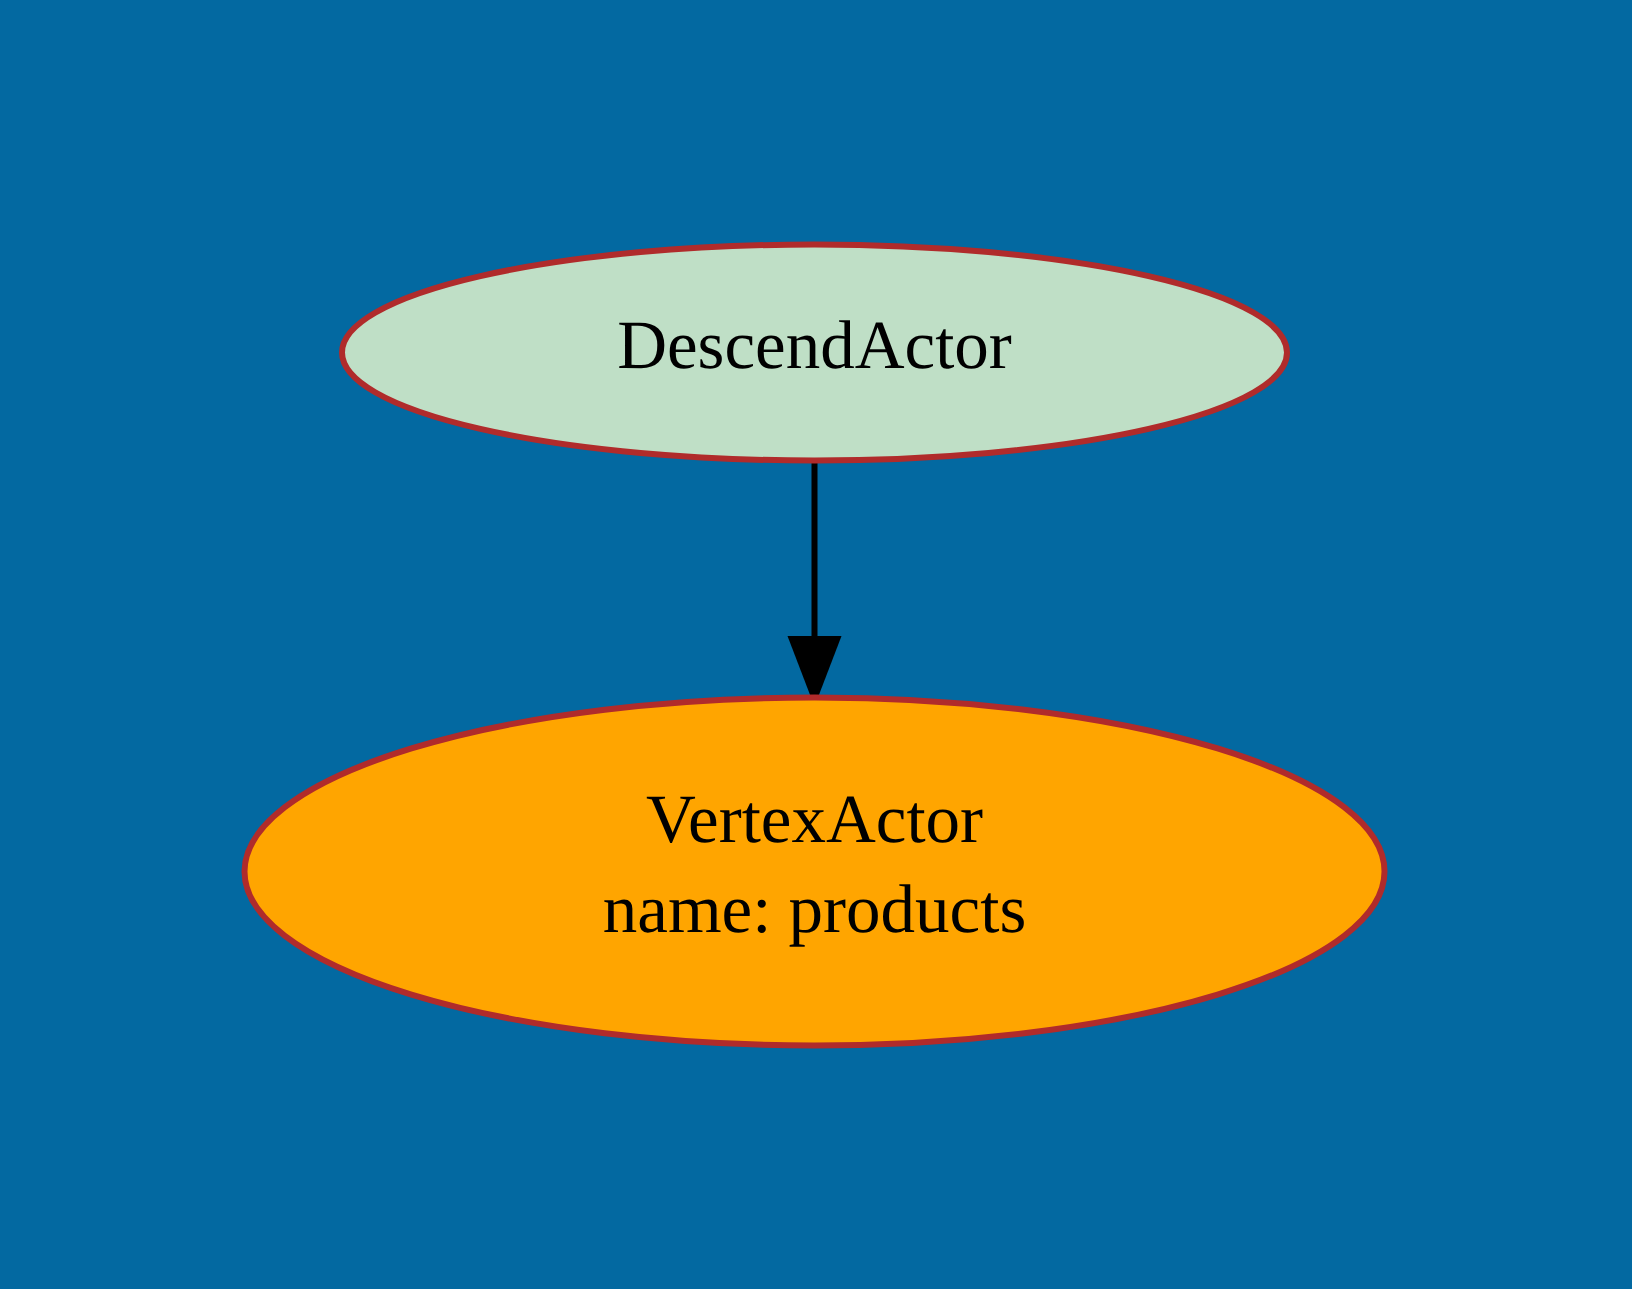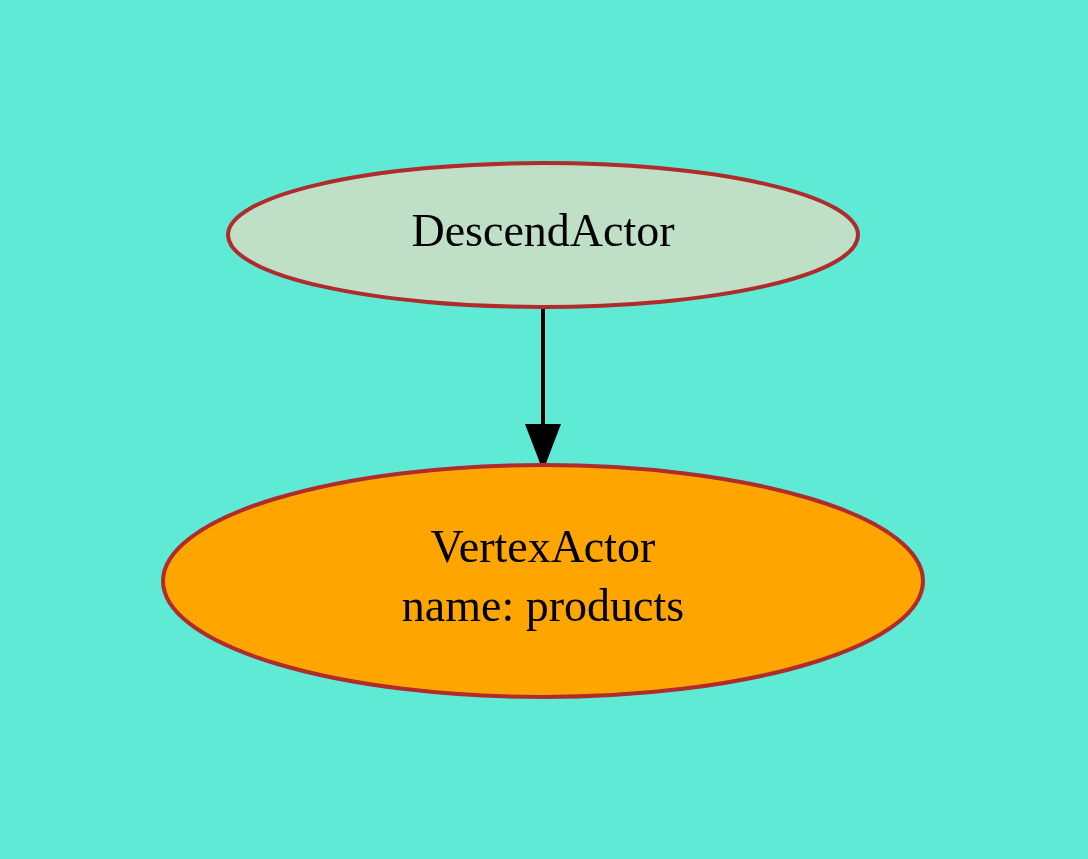--- a/index.html
+++ b/index.html
@@ -40,21 +40,21 @@
     stroke-width: 4;
     fill: none;
   }
   .edge-arrowhead {
     stroke: none;
   }
 </style>
 </head>
 <body>
 
-<div id="canvas" style="width: 1088px; height: 859px; background: #5eead4;">
+<div id="canvas" style="width: 1088px; height: 859px; background: #0369a1;">
   <svg id="graph-svg" viewBox="0 0 1088 859" xmlns="http://www.w3.org/2000/svg">
 
     <g>
       <line class="edge-line" x1="543" y1="308" x2="543" y2="424" stroke="#000000" stroke-width="4"></line>
       <polygon class="edge-arrowhead" points="525,424 561,424 543,471" fill="#000000"></polygon>
     </g>
 
     <g>
       <ellipse class="node-ellipse" cx="543" cy="235" rx="315" ry="72" fill="#bfdfc6" stroke="#b02b2b" stroke-width="4"></ellipse>
       <text class="node-label" x="543" y="235" fill="#000000" style="font-size: 46px;">DescendActor</text>

